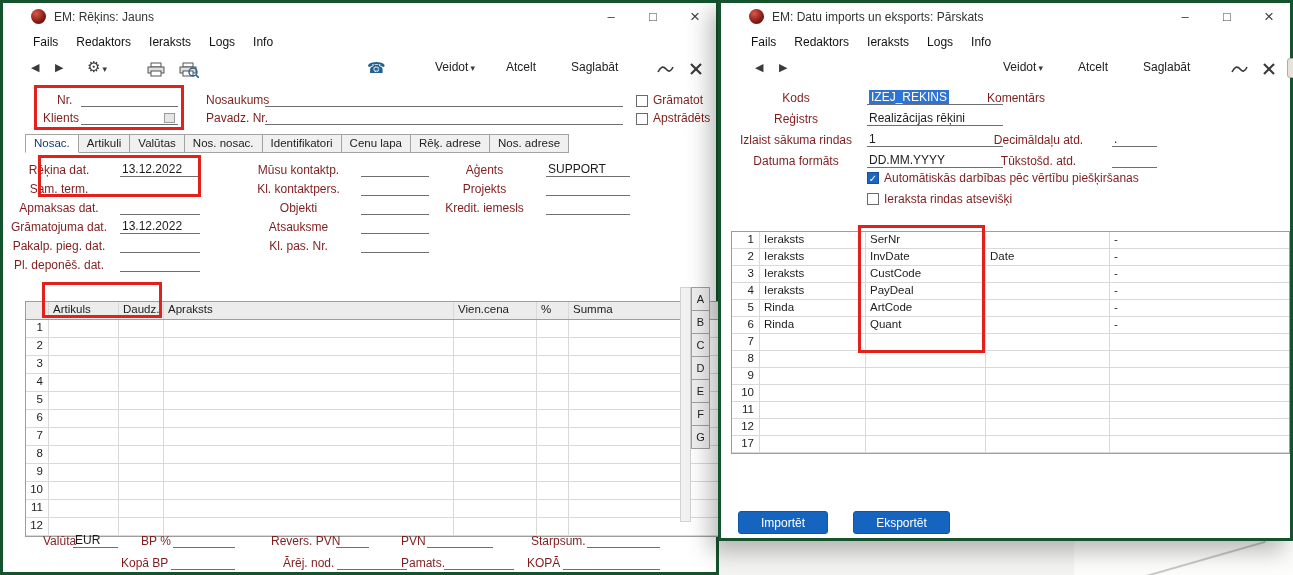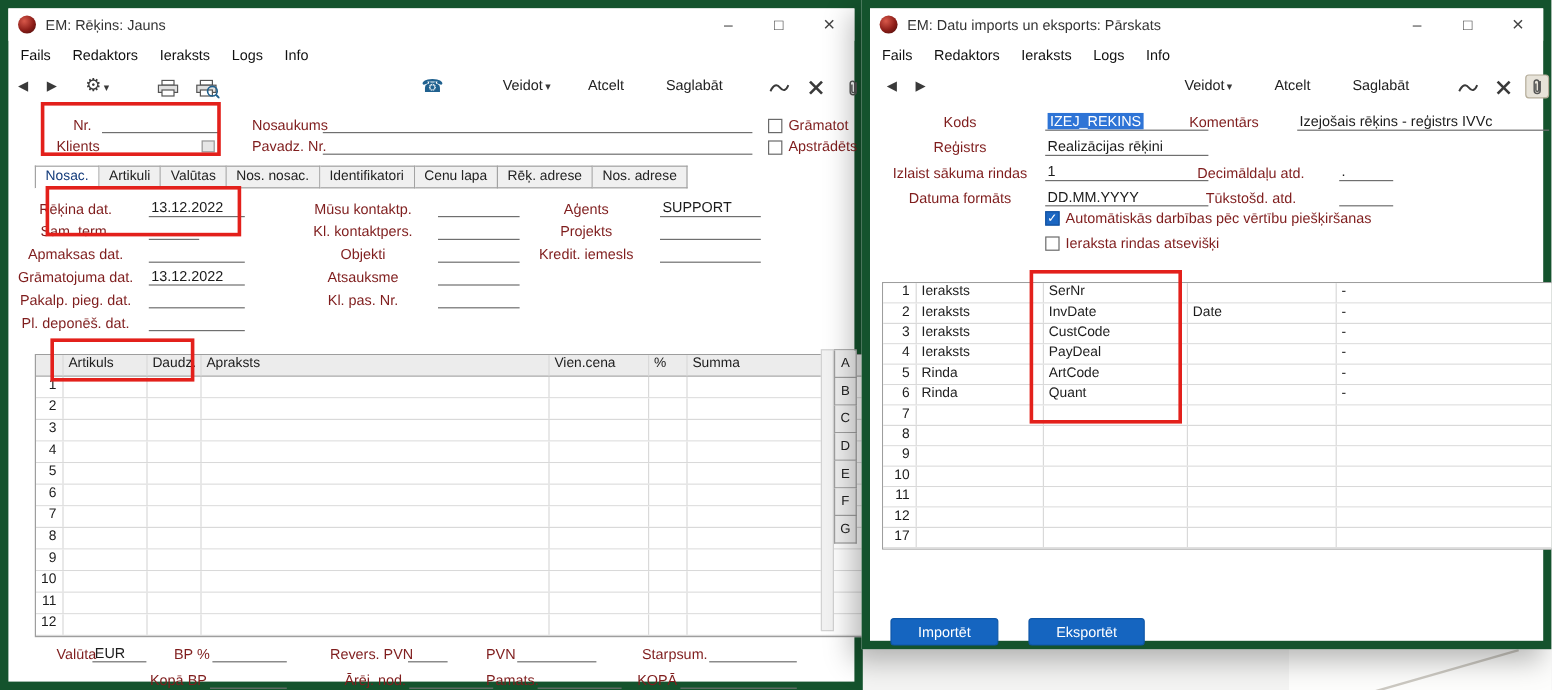--- a/index.html
+++ b/index.html
@@ -1,19 +1,19 @@
 <!DOCTYPE html>
 <html><head>
 <meta charset="utf-8">
 <style>
   * { margin:0; padding:0; box-sizing:border-box; }
   html,body { width:1293px; height:575px; overflow:hidden; }
   body { font-family:"Liberation Sans", sans-serif; font-size:12px; color:#1c1c1c; background:#efefef; position:relative; }
 
-  .window { position:absolute; background:#fff; border:7px solid #14532d; }
+  .window { position:absolute; background:#fff; border:3px solid #14532d;padding-left:20px; }
   #win-left { left:0; top:0; width:719px; height:575px; z-index:1; }
   #win-right { left:718px; top:0; width:575px; height:541px; z-index:2; box-shadow:-8px 10px 22px rgba(0,0,0,.28); }
 
   .titlebar { height:27px; display:flex; align-items:center; padding-left:8px; background:#fff; }
   .appicon { width:15px; height:15px; border-radius:50%; background:radial-gradient(circle at 35% 30%, #d8584a, #8c1d18 55%, #3d0a08); margin-right:8px; flex:0 0 auto; }
   .title { font-size:12px; color:#333; white-space:nowrap; }
   .winbtns { margin-left:auto; display:flex; height:100%; }
   .winbtn { width:42px; display:flex; align-items:center; justify-content:center; font-size:13px; color:#444; }
   .winbtn.close { font-size:17px; }
 
@@ -185,21 +185,21 @@
   <span class="flabel r" style="left:238px;top:236px;width:115px">Kl. pas. Nr.</span>
   <span class="uline" style="left:358px;top:235px;width:68px"></span>
 
   <span class="flabel r" style="left:425px;top:160px;width:113px">Aģents</span>
   <span class="uline" style="left:543px;top:159px;width:84px">SUPPORT</span>
   <span class="flabel r" style="left:425px;top:179px;width:113px">Projekts</span>
   <span class="uline" style="left:543px;top:178px;width:84px"></span>
   <span class="flabel r" style="left:425px;top:198px;width:113px">Kredit. iemesls</span>
   <span class="uline" style="left:543px;top:197px;width:84px"></span>
 
-  <div class="ttable" style="left:22px;top:288px;width:706px">
+  <div class="ttable" style="left:22px;top:298px;width:706px">
     <div class="thead left-cols">
         <div class="tcell num"></div>
         <div class="tcell">Artikuls</div>
         <div class="tcell">Daudz.</div>
         <div class="tcell">Apraksts</div>
         <div class="tcell">Vien.cena</div>
         <div class="tcell">%</div>
         <div class="tcell">Summa</div>
       </div>
     <div>
@@ -385,21 +385,20 @@
     <span class="iconhl" style="left:546px">
       <svg width="12" height="17" viewBox="0 0 12 17">
           <path d="M8.5 3.5 L8.5 11.5 A2.5 2.5 0 0 1 3.5 11.5 L3.5 4.5 A1.9 1.9 0 0 1 7.3 4.5 L7.3 11 A1.2 1.2 0 0 1 4.9 11 L4.9 5.5" fill="none" stroke="#555" stroke-width="1.2"></path>
         </svg>
     </span>
   </div>
 
   <span class="flabel r" style="left:10px;top:88px;width:130px">Kods</span>
   <span class="uline" style="left:146px;top:87px;width:136px"><span class="sel">IZEJ_REKINS</span></span>
   <span class="flabel r" style="left:240px;top:88px;width:110px">Komentārs</span>
-  <span class="uline" style="left:356px;top:87px;width:210px">Izejošais rēķins - reģistrs IVVc</span>
 
   <span class="flabel r" style="left:10px;top:109px;width:130px">Reģistrs</span>
   <span class="uline" style="left:146px;top:108px;width:136px">Realizācijas rēķini</span>
 
   <span class="flabel r" style="left:10px;top:130px;width:130px">Izlaist sākuma rindas</span>
   <span class="uline" style="left:146px;top:129px;width:136px">1</span>
   <span class="flabel r" style="left:250px;top:130px;width:135px">Decimāldaļu atd.</span>
   <span class="uline" style="left:391px;top:129px;width:45px">.</span>
 
   <span class="flabel r" style="left:10px;top:151px;width:130px">Datuma formāts</span>

